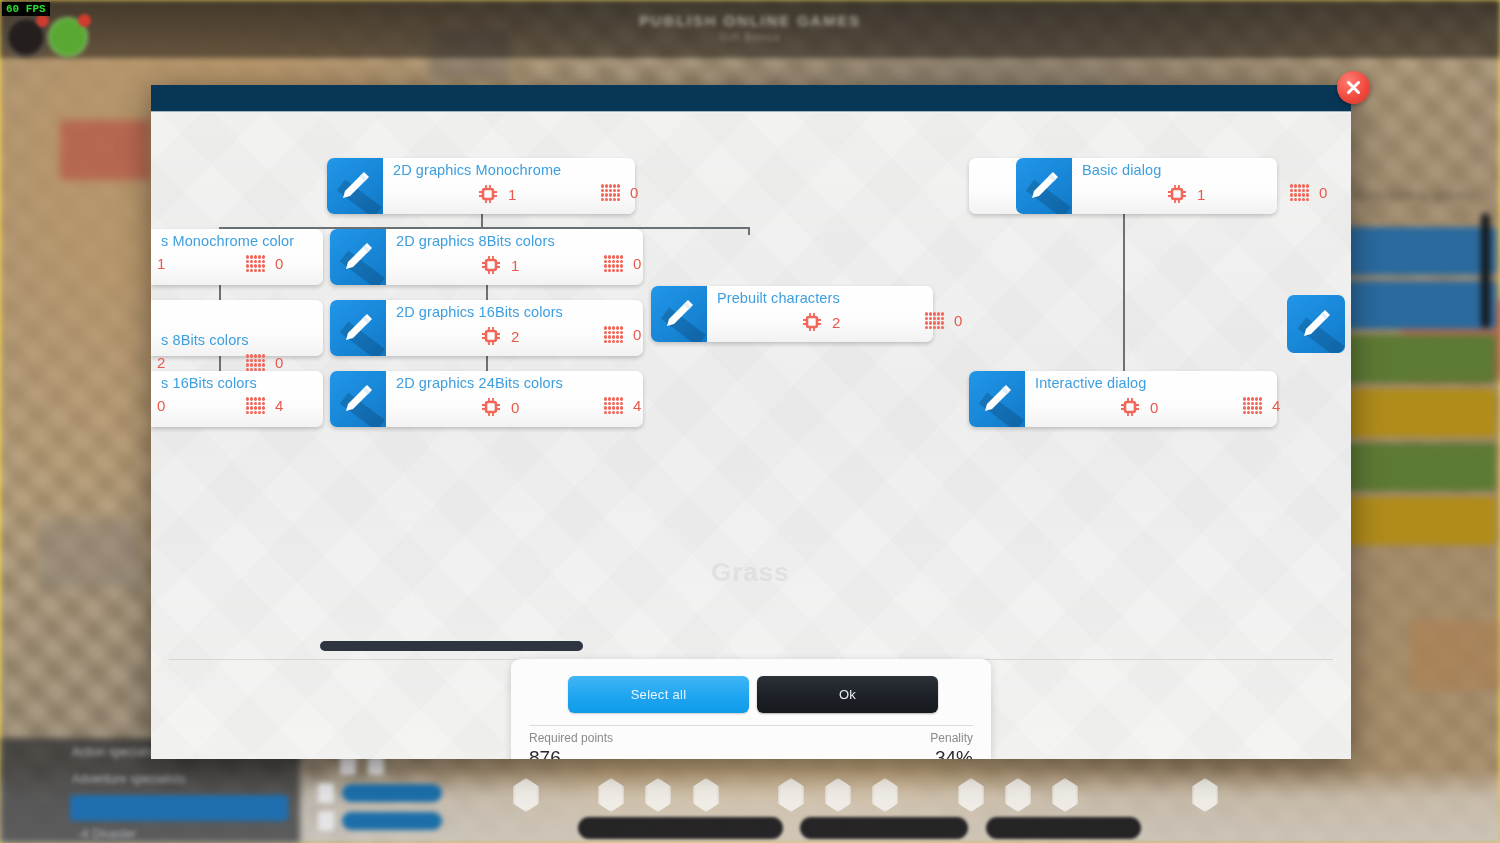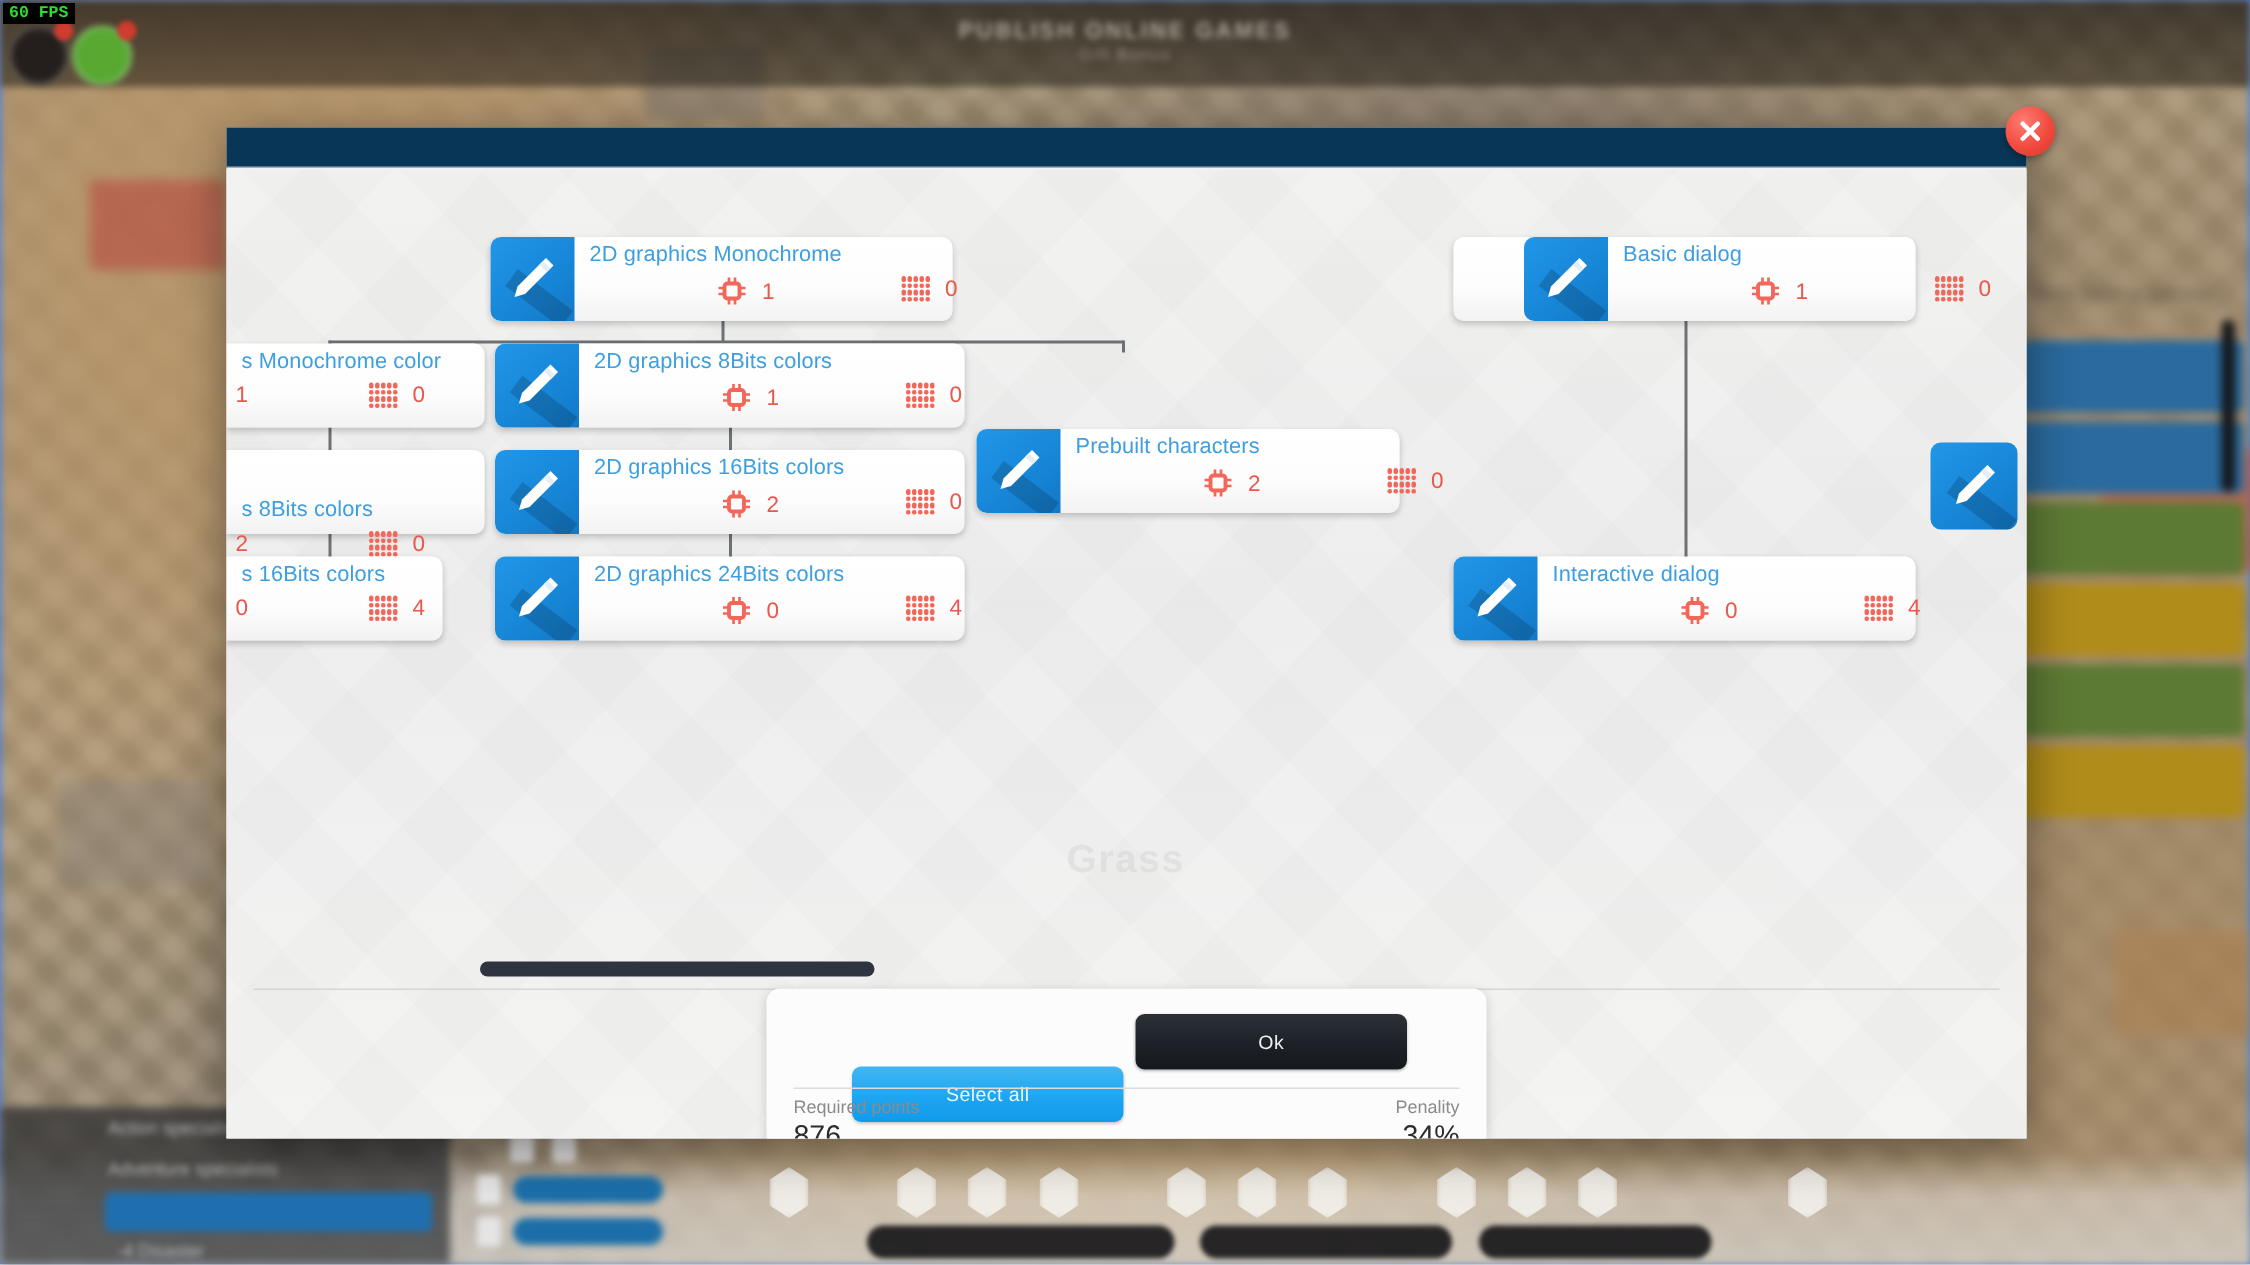--- a/index.html
+++ b/index.html
@@ -3,21 +3,21 @@
 <meta charset="utf-8">
 <style>
   * { box-sizing: border-box; margin: 0; padding: 0; }
   html, body {
     width: 1500px; height: 843px;
     overflow: hidden;
     font-family: "Liberation Sans", sans-serif;
   }
 
   
-  #root { position: relative; width: 1500px; height: 843px; background: #3b82f6; }
+  #root { position: relative; width: 1500px; height: 843px; background: #fde047; }
 
   #game-bg {
     position: absolute; inset: 0;
     background:
       radial-gradient(circle at 12% 18%, rgba(185,150,105,.85) 0 8%, transparent 30%),
       radial-gradient(circle at 35% 55%, rgba(150,120,90,.6) 0 10%, transparent 36%),
       radial-gradient(circle at 68% 25%, rgba(120,110,100,.6) 0 10%, transparent 34%),
       radial-gradient(circle at 88% 62%, rgba(170,140,100,.7) 0 12%, transparent 38%),
       radial-gradient(circle at 50% 88%, rgba(195,165,120,.8) 0 14%, transparent 42%),
       repeating-linear-gradient(45deg, rgba(255,255,255,.05) 0 14px, rgba(0,0,0,.06) 14px 28px),
@@ -188,21 +188,20 @@
   #btn-row { position:absolute; left:57px; top:17px; display:flex; gap:8px; }
   .btn {
     width:181px; height:37px; border-radius:6px; border:none;
     font-size:13px; cursor:pointer; letter-spacing:.3px;
     font-family:"Liberation Sans", sans-serif;
   }
   #select-all-button {
     background: linear-gradient(180deg,#41b6f5 0%, #1fa5f0 55%, #0f9aea 100%);
     color:#eaf7ff;
     box-shadow: 0 1px 2px rgba(0,0,0,.2);
-    margin-top: 35px;
   }
   #ok-button {
     background: linear-gradient(180deg,#2c3138 0%, #1d2127 55%, #15181d 100%);
     color:#eceff3;
     box-shadow: 0 1px 2px rgba(0,0,0,.3);
   }
   #card-divider { position:absolute; left:18px; top:66px; width:444px; height:1px; background:#dcdcda; }
   .card-label { position:absolute; top:72px; font-size:12px; color:#8b8b8b; }
   .card-value { position:absolute; top:88px; font-size:19px; color:#2b2b2b; }
   #required-label { left:18px; }
@@ -571,21 +570,21 @@
                     <i></i>
                     <i></i>
                     <i></i>
                   </span>
                 <span class="stat-val">0</span>
               </div>
             </div>
           </div>
         </div>
 
-        <div class="node clipped" style="left:0px; top:258px; width:144px;">
+        <div class="node clipped" style="left:0px; top:258px; width:172px;">
           <div class="node-content">
             <div class="node-title">s 16Bits colors</div>
             <div class="node-stats">
               <div class="stat" style="left:-4px;">
                 <span class="stat-val">0</span>
               </div>
               <div class="stat stat-dots" style="left:85px;">
                 <span class="dotgrid">
                     <i></i>
                     <i></i>

